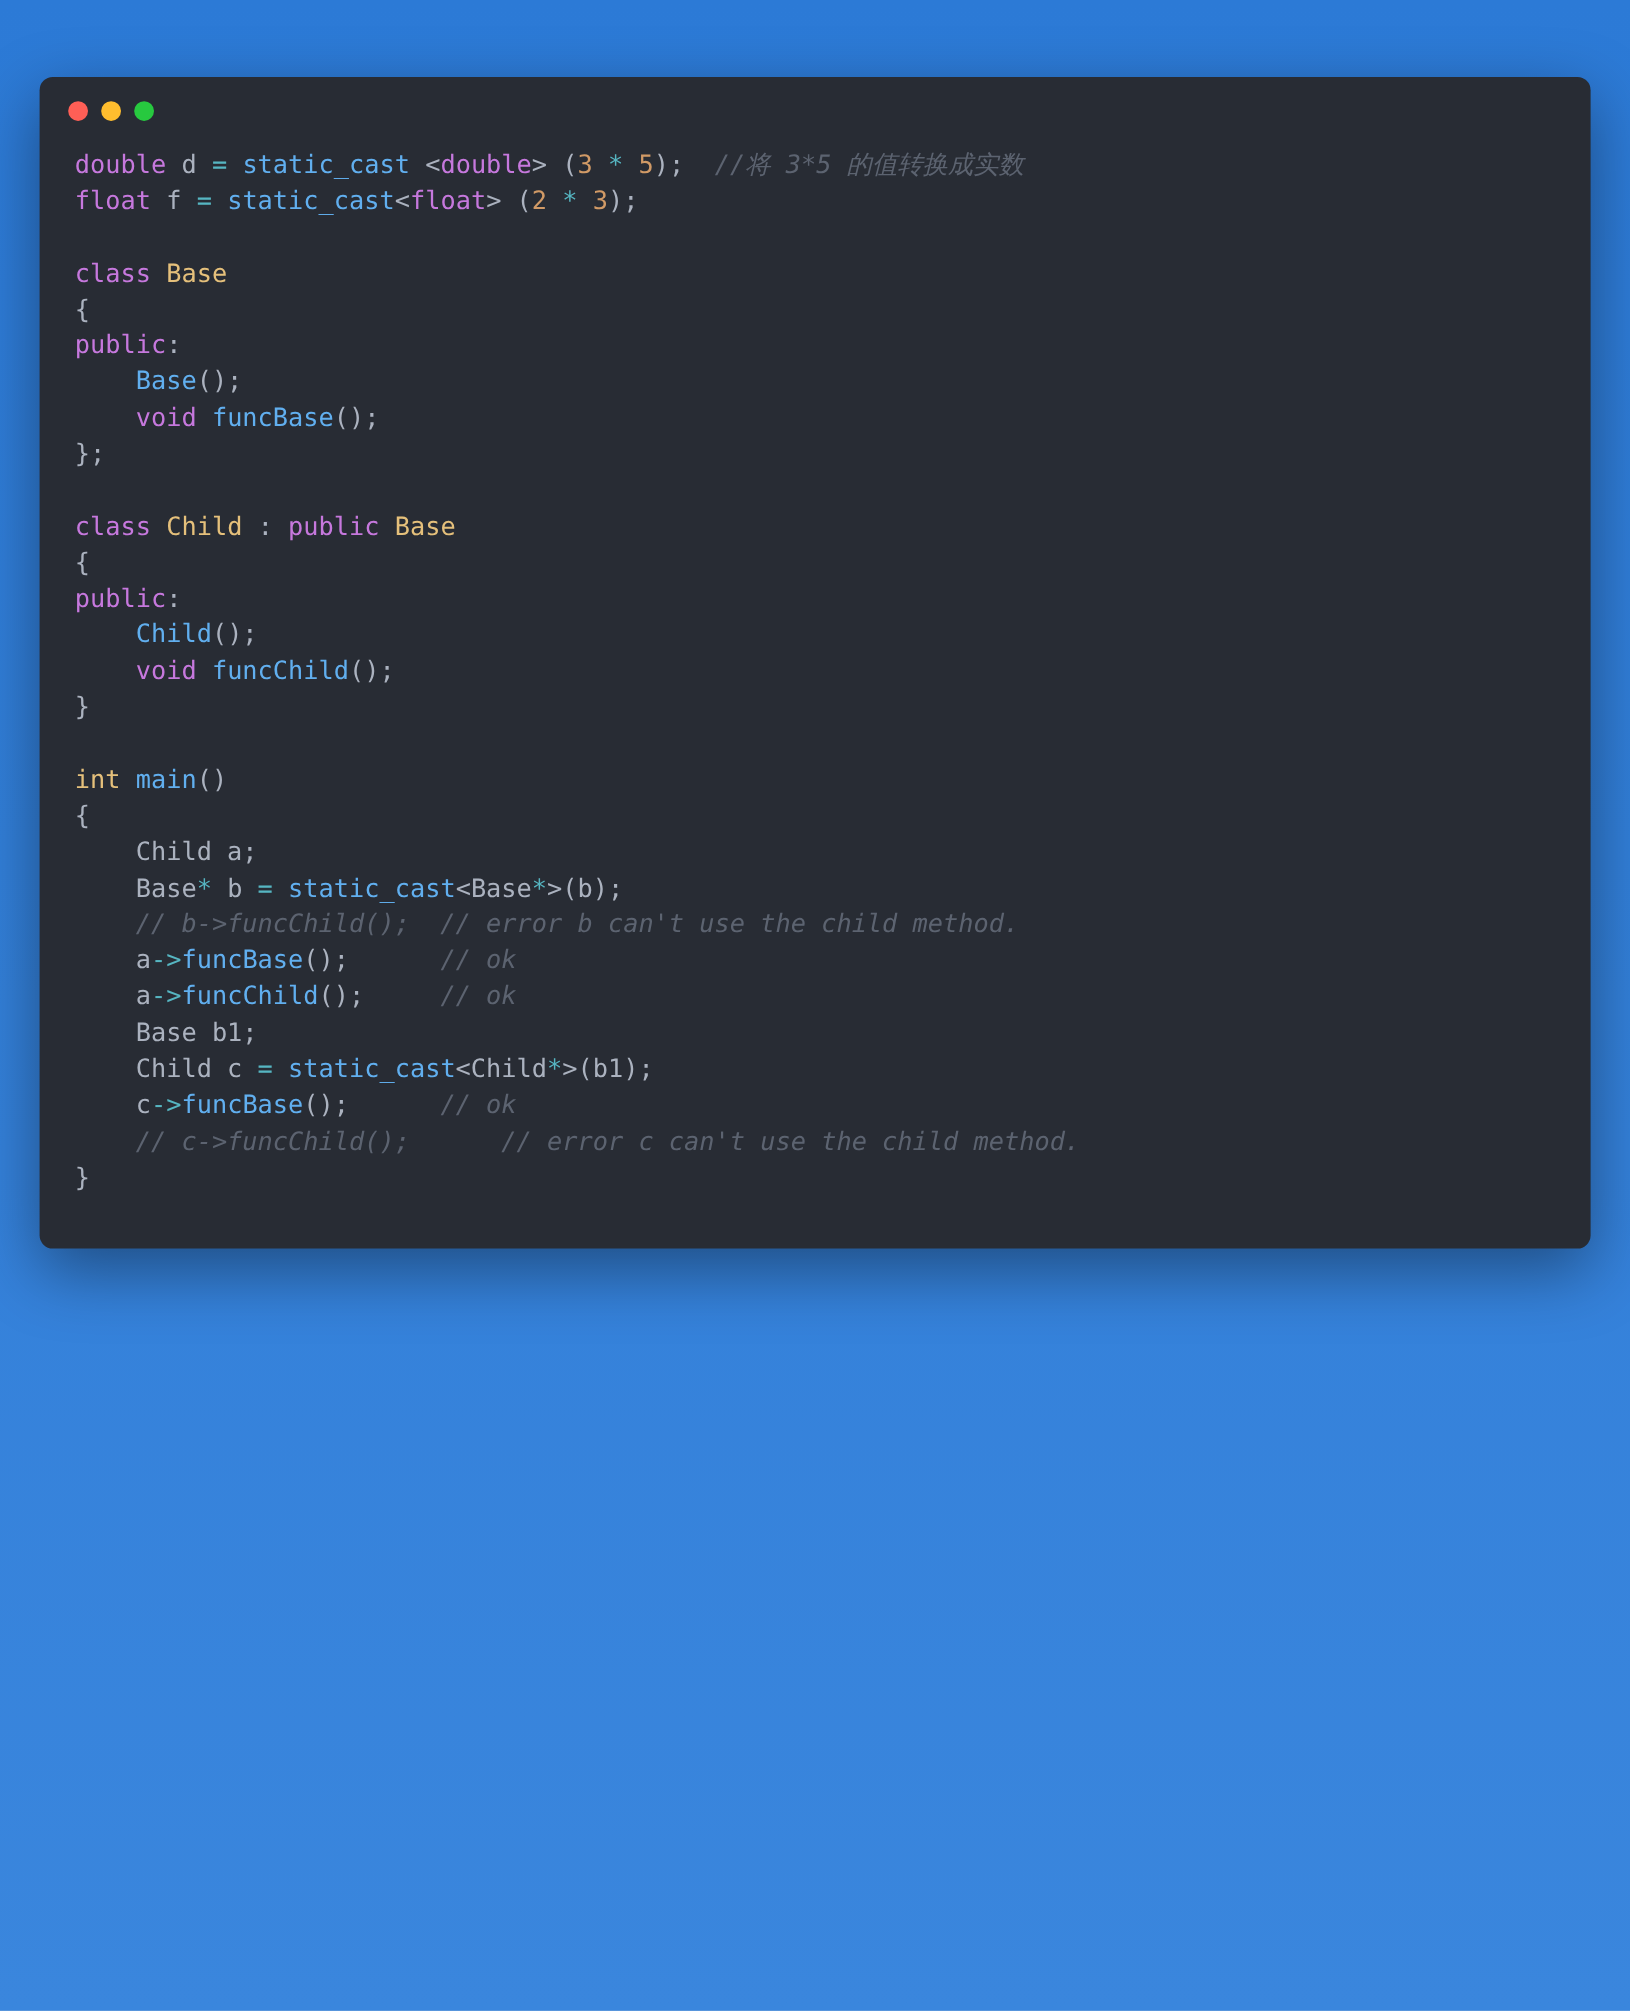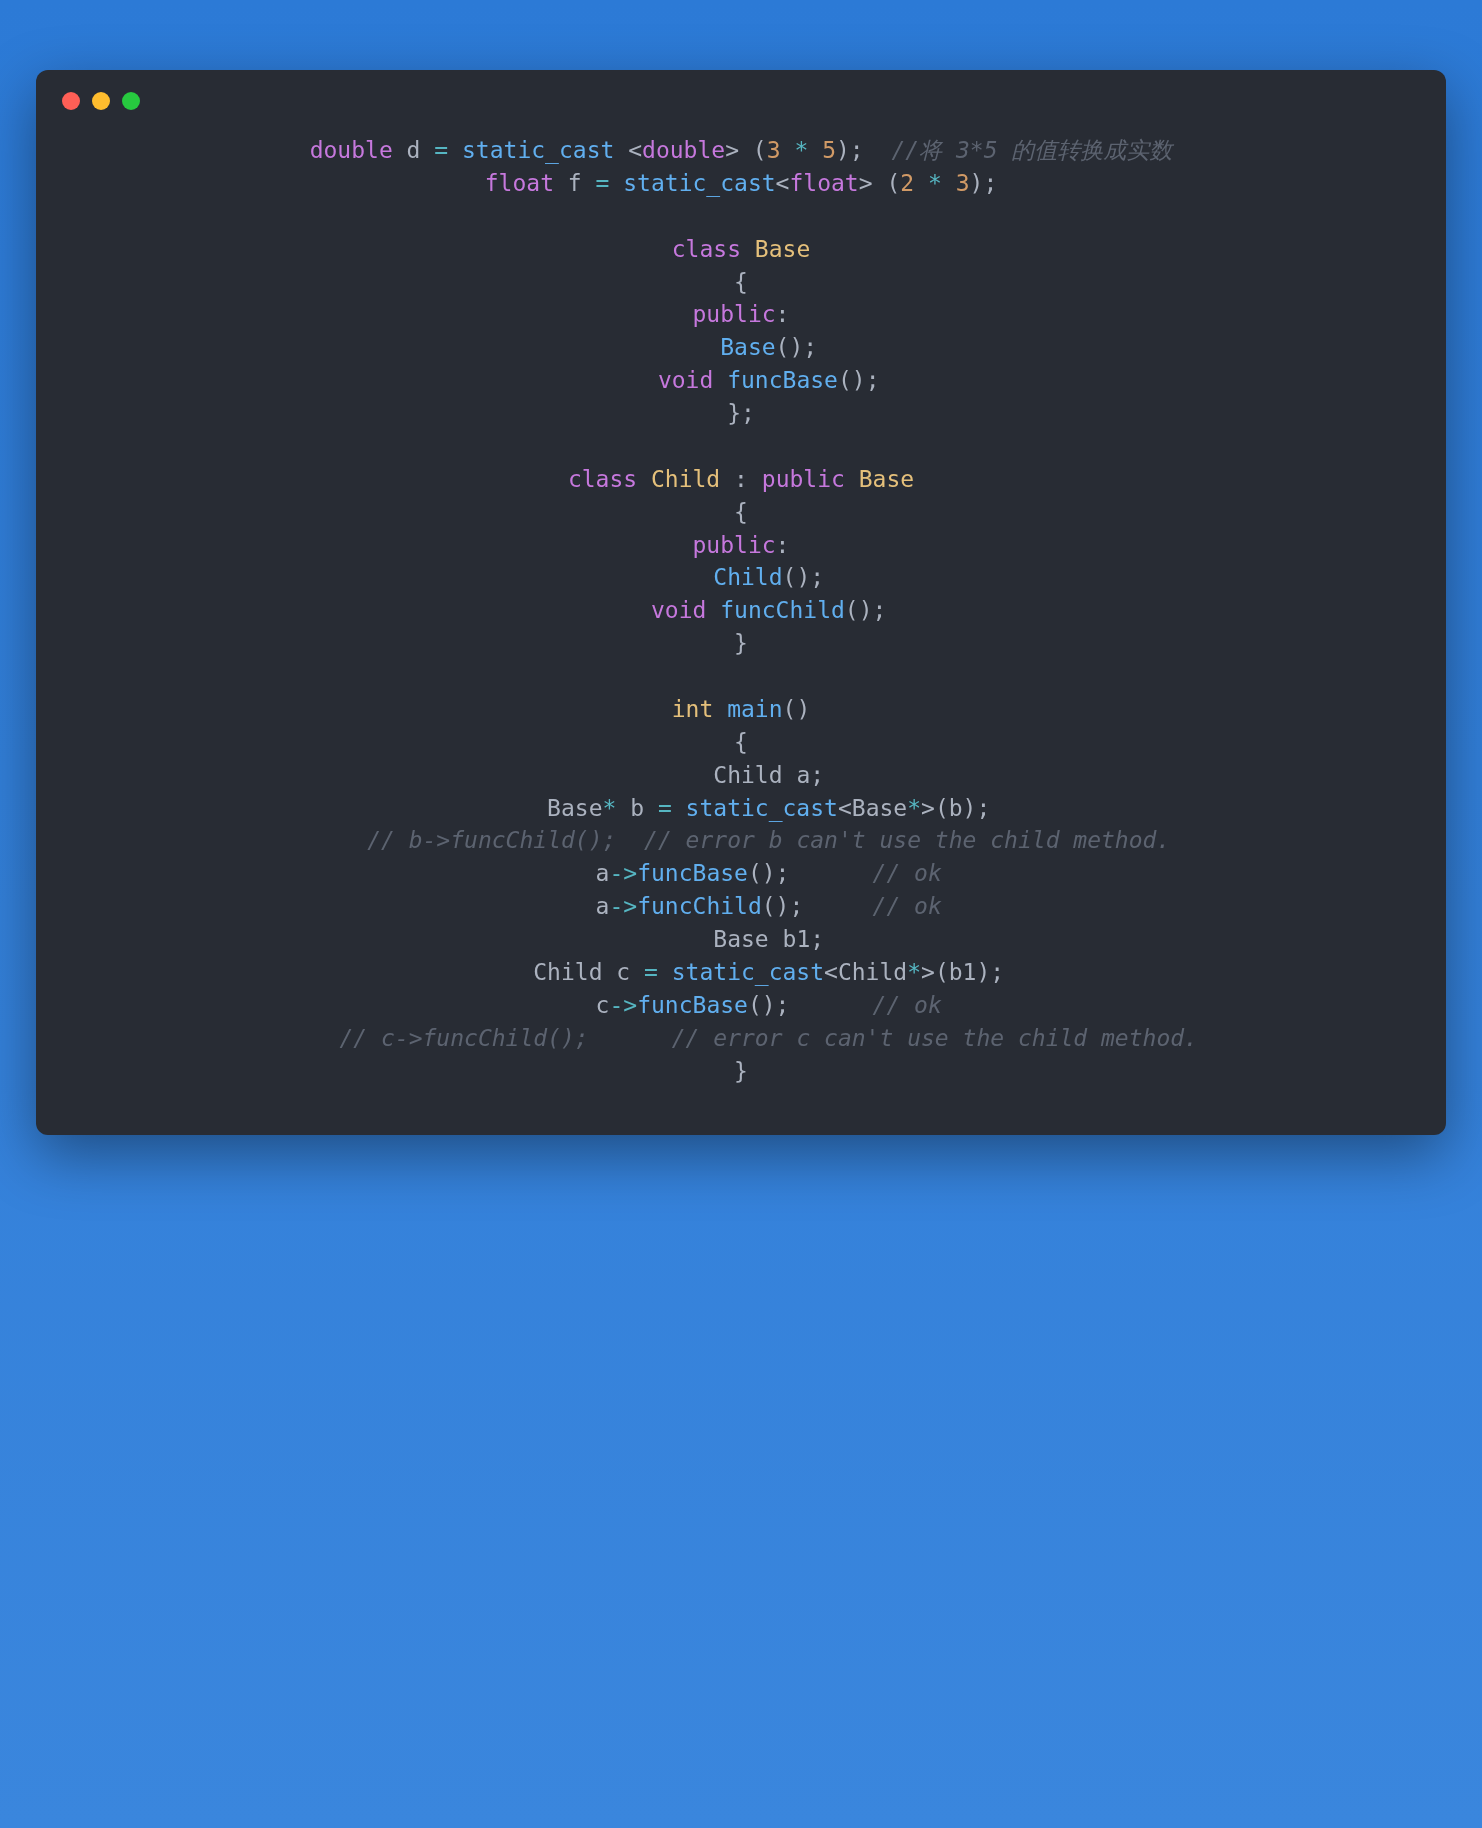--- a/index.html
+++ b/index.html
@@ -12,21 +12,20 @@
     padding: 70px 35px 140px 35px;
     font-family: 'SF Mono', Menlo, Monaco, Consolas, monospace;
   }
   .window {
     background: #282c34;
     border-radius: 12px;
     width: 100%;
     max-width: 1410px;
     box-shadow: 0 20px 60px rgba(0,0,0,0.4);
     overflow: hidden;
-    text-align: center;
   }
   .titlebar {
     display: flex;
     gap: 12px;
     padding: 22px 26px 8px 26px;
     align-items: center;
   }
   .dot {
     width: 18px;
     height: 18px;

